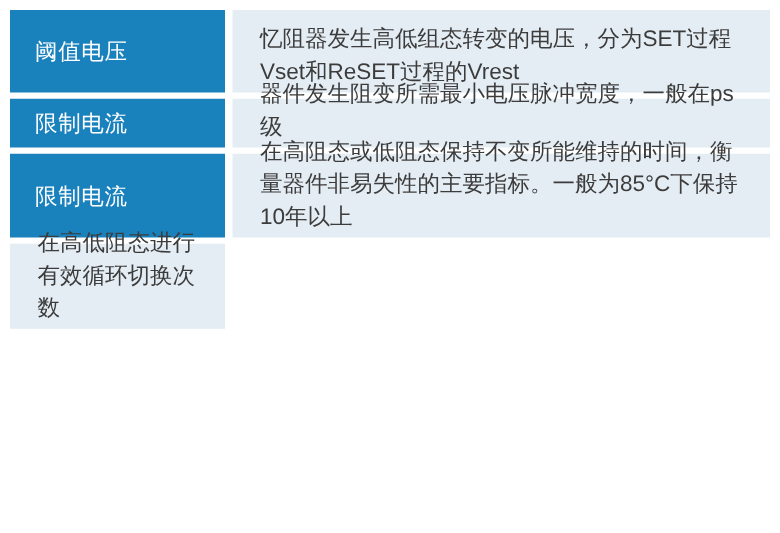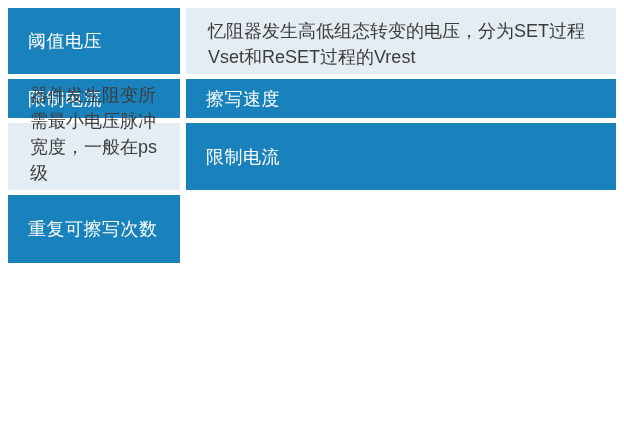--- a/index.html
+++ b/index.html
@@ -57,27 +57,27 @@
   </div>
   <div class="desc-cell">
     <span class="desc-text">忆阻器发生高低组态转变的电压，分为SET过程Vset和ReSET过程的Vrest</span>
   </div>
 
 
   <div class="term-cell">
     <span>限制电流</span>
   </div>
 
-  <div class="term-cell">
-    <span>擦写速度</span>
-  </div>
   <div class="desc-cell">
     <span class="desc-text">器件发生阻变所需最小电压脉冲宽度，一般在ps级</span>
   </div>
 
   <div class="term-cell">
     <span>限制电流</span>
   </div>
+  <div class="desc-cell">
+    <span class="desc-text">在高阻态或低阻态保持不变所能维持的时间，衡量器件非易失性的主要指标。一般为85°C下保持10年以上</span>
+  </div>
 
-  <div class="term-cell">
-    <span>重复可擦写次数</span>
+  <div class="desc-cell">
+    <span class="desc-text">在高低阻态进行有效循环切换次数</span>
   </div>
 </div>
 
 </body></html>

